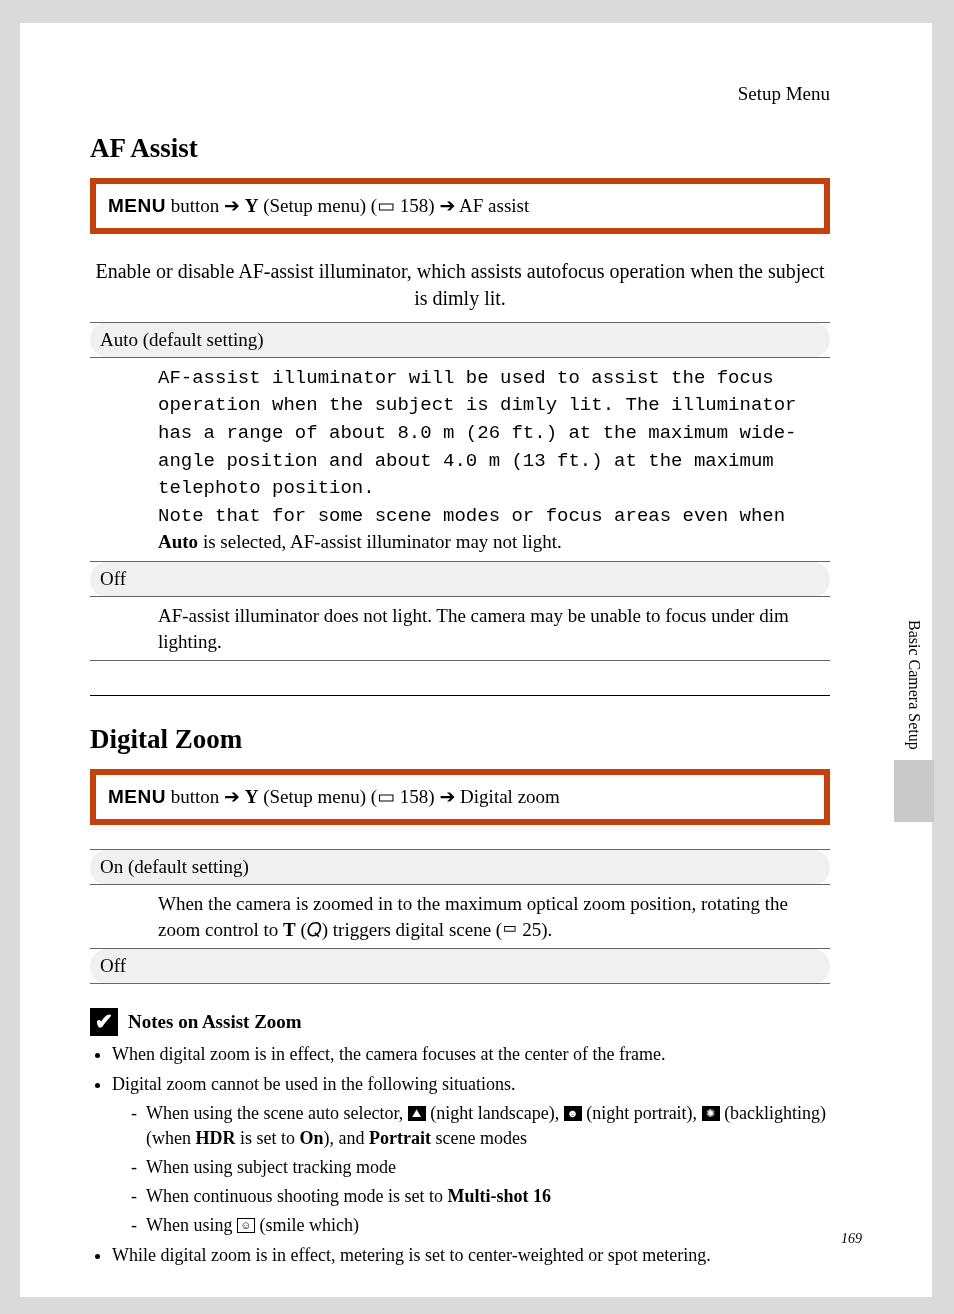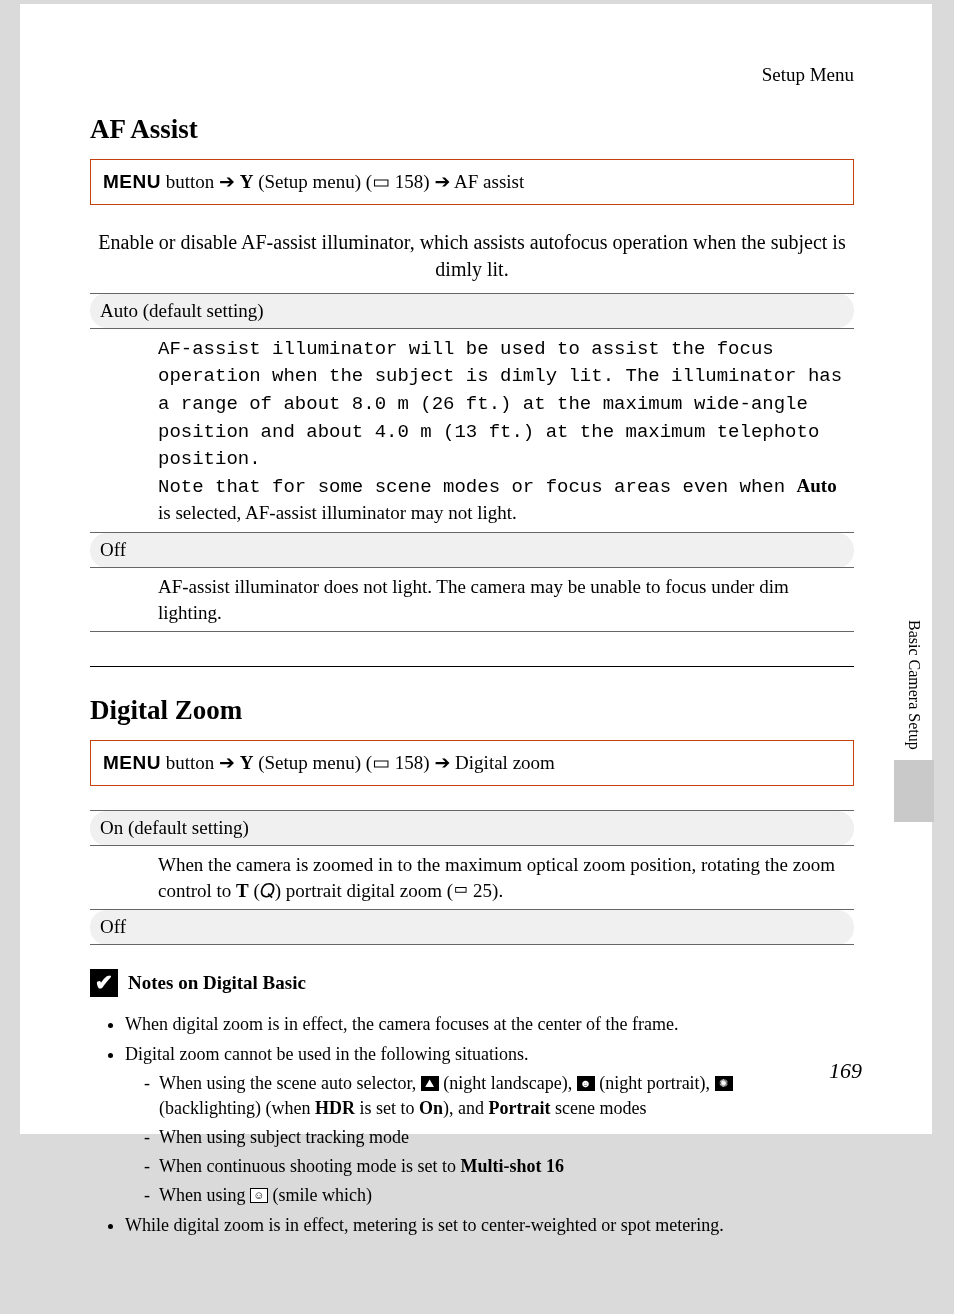--- a/index.html
+++ b/index.html
@@ -12,39 +12,39 @@
   .page {
     position: relative;
     width: 954px;
     height: 1314px;
     background: #dadada;
     box-sizing: border-box;
   }
   .sheet {
     position: absolute;
     left: 20px;
-    top: 4px;
+    top: 23px;
     width: 912px;
-    height: 1130px;
+    height: 1274px;
     background: #ffffff;
     box-sizing: border-box;
-    padding: 60px 78px 50px 70px;
+    padding: 60px 102px 50px 70px;
   }
   .header-right {
     text-align: right;
     font-size: 19px;
   }
   h2.section-title {
     font-family: Georgia, serif;
     font-weight: bold;
     font-size: 27px;
     margin: 28px 0 14px 0;
   }
   .path-box {
-    border: 1px solid #c2410c;
+    border: 6px solid #c2410c;
     padding: 9px 12px;
     font-size: 19px;
     line-height: 1.35;
     margin-bottom: 24px;
   }
   .desc {
     font-size: 20px;
     line-height: 1.35;
     margin-bottom: 10px;
     text-align: center;
@@ -96,21 +96,21 @@
     font-size: 22px;
     font-family: Arial, sans-serif;
   }
   .notes-title {
     font-size: 19px;
     font-weight: bold;
   }
   ul.notes {
     font-size: 18px;
     line-height: 1.4;
-    margin: 15px;
+    margin: 2px;
     padding-left: 20px;
   }
   ul.notes > li {
     margin-bottom: 4px;
   }
   ul.sublist {
     list-style-type: "-  ";
     padding-left: 34px;
     margin: 4px 0;
   }
@@ -133,21 +133,21 @@
   .side-box {
     width: 40px;
     height: 62px;
     background: #c9c9c9;
   }
   .page-num {
     position: absolute;
     right: 70px;
     bottom: 50px;
     font-style: italic;
-    font-size: 22px;
+    font-size: 14px;
   }
   .menu-word {
     font-family: Arial, sans-serif;
     font-weight: bold;
     letter-spacing: 0.5px;
   }
   .iconbox {
     display: inline-block;
     width: 18px;
     height: 15px;
@@ -215,32 +215,32 @@
     </div>
 
 
     <table class="opts">
       <tbody>
           <tr>
             <td class="opt-name">On (default setting)</td>
           </tr>
       <tr>
             <td class="opt-desc">
-        <span>When the camera is zoomed in to the maximum optical zoom position, rotating the zoom control to </span><b>T</b> (<span>𝑄</span>)<span> portrait digital zoom (</span><span>▭</span><span> 25).</span>
+        <span>When the camera is zoomed in to the maximum optical zoom position, rotating the zoom control to </span><b>T</b> (<span>𝑄</span>)<span> triggers digital scene (</span><span>▭</span><span> 25).</span>
       </td>
           </tr>
       <tr>
             <td class="opt-name">Off</td>
           </tr>
     </tbody>
       </table>
 
     <div class="notes-header">
       <span class="check-badge">✔</span>
-      <span class="notes-title">Notes on Digital Basic</span>
+      <span class="notes-title">Notes on Assist Zoom</span>
     </div>
 
     <ul class="notes">
       <li>When digital zoom is in effect, the camera focuses at the center of the frame.</li>
       <li>
         <span>Digital zoom cannot be used in the following situations.</span>
         <ul class="sublist">
           <li>
             <span>When using the scene auto selector, </span><span class="iconbox">⛰</span><span> (night landscape), </span><span class="iconbox">☻</span><span> (night portrait), </span><span class="iconbox">✺</span><span> (backlighting) (when </span><b>HDR</b><span> is set to </span><b>On</b><span>), and </span><b>Portrait</b><span> scene modes</span>
           </li>

